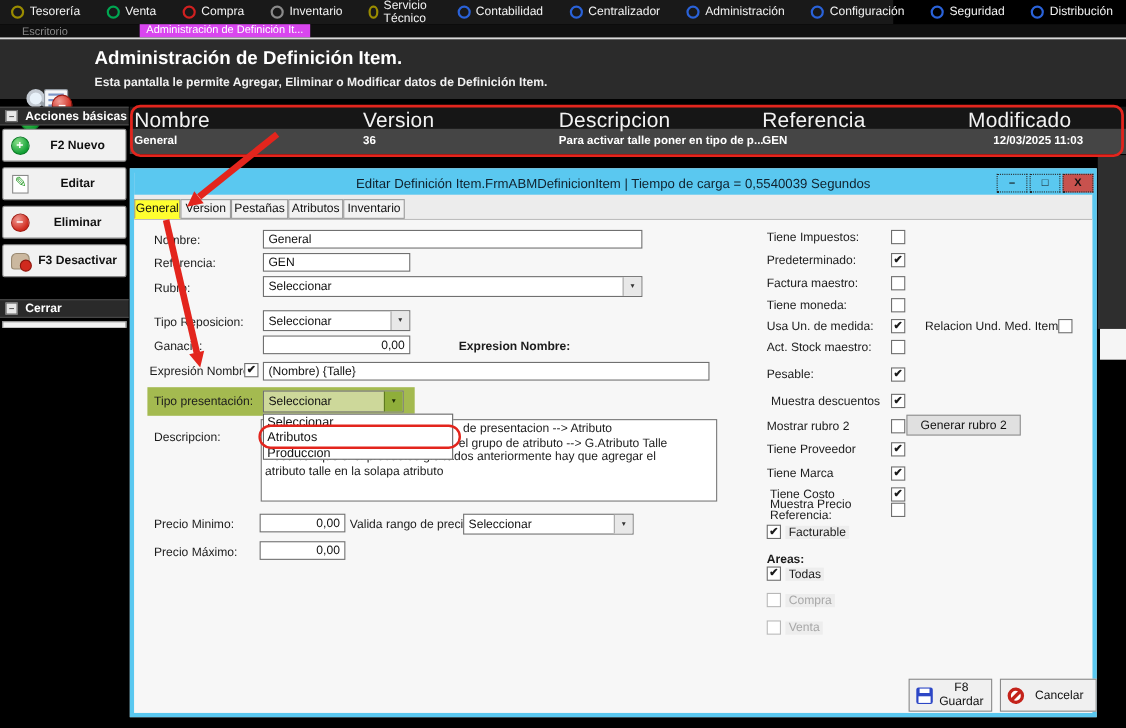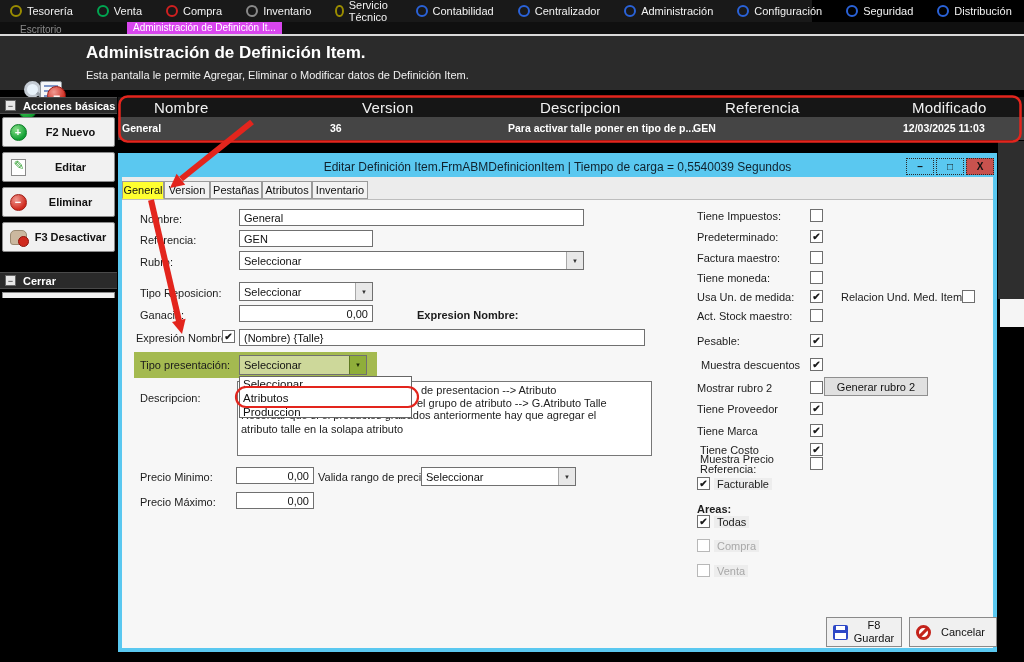--- a/index.html
+++ b/index.html
@@ -17,21 +17,21 @@
   .tabstrip{position:absolute;left:0;top:22px;width:1024px;height:12px;background:#101010;}
   .desktab{position:absolute;left:20px;top:24px;font-size:10px;color:#8a8a8a;}
   .activetab{position:absolute;left:127px;top:22px;height:12px;background:#d946ef;color:#fff;
              font-size:10px;display:flex;align-items:flex-start;gap:6px;padding:0 6px;flex-direction:column;}
   .closebox{width:10px;height:10px;background:#2f6fe0;color:#fff;font-size:7px;font-weight:bold;
             display:flex;align-items:center;justify-content:center;}
   .lightline{position:absolute;left:0;top:34px;width:1024px;height:2px;background:#d9d9d9;}
   
   .appheader{position:absolute;left:0;top:36px;width:1024px;height:54px;background:#2b2b2b;}
   .apptitle{position:absolute;left:86px;top:43px;font-size:17px;font-weight:bold;color:#fff;}
-  .appsub{position:absolute;left:86px;top:69px;font-size:11px;font-weight:normal;color:#f0f0f0;text-align:center;}
+  .appsub{position:absolute;left:86px;top:69px;font-size:11px;font-weight:bold;color:#f0f0f0;text-align:center;}
   .hic-doc{position:absolute;left:40px;top:45px;width:20px;height:26px;background:#f4f6f8;
            border:1px solid #90979e;border-radius:2px;}
   .hic-doc i{display:block;height:2px;background:#7d96c8;margin:3px 3px 0 3px;}
   .hic-mag{position:absolute;left:24px;top:45px;width:11px;height:11px;border:3px solid #c3cad2;
            border-radius:50%;background:#e8f2fa;}
   .hic-maghandle{position:absolute;left:36px;top:58px;width:8px;height:3px;background:#9aa2aa;
            transform:rotate(40deg);}
   .sphere{position:absolute;width:17px;height:17px;border-radius:50%;display:flex;align-items:center;
           justify-content:center;color:#fff;font-weight:bold;font-size:12px;line-height:1;}
   .sph-green{left:18px;top:64px;background:radial-gradient(circle at 35% 30%,#7be07b,#0f9d2f 70%);border:1px solid #0a7a24;}
@@ -53,21 +53,21 @@
   .ic-page{position:relative;width:13px;height:15px;background:#fff;border:1px solid #8a8a8a;}
   .ic-page .pencil{position:absolute;left:2px;top:-2px;color:#2f9e2f;font-size:13px;}
   .ic-hand{position:relative;width:15px;height:13px;background:#cbb89f;border-radius:5px 5px 3px 3px;border:1px solid #9a8a72;}
   .ic-hand .dot{position:absolute;right:-3px;bottom:-3px;width:9px;height:9px;border-radius:50%;
                 background:#d02a1e;border:1px solid #8e150c;}
   .sliverbtn{position:absolute;left:2px;top:292px;width:113px;height:6px;background:#f1f1f1;
              border:1px solid #8a8a8a;border-bottom:none;box-sizing:border-box;}
   
   .gridhead{position:absolute;left:118px;top:97px;width:906px;height:20px;background:#161616;}
   .gridrow{position:absolute;left:118px;top:117px;width:906px;height:23px;background:#454545;cursor:default;}
-  .ghc{position:absolute;top:99px;font-size:15px;color:#f2f2f2;letter-spacing:.2px;margin-left:32px;}
+  .ghc{position:absolute;top:99px;font-size:19px;color:#f2f2f2;letter-spacing:.2px;}
   .grc{position:absolute;top:122px;font-size:10.5px;font-weight:bold;color:#fff;}
   
   .clut1{position:absolute;left:998px;top:141px;width:26px;height:158px;background:#2e2e2e;}
   .clut2{position:absolute;left:1000px;top:299px;width:24px;height:28px;background:#f5f5f5;}
   
   .dlg{position:absolute;left:118px;top:153px;width:879px;height:499px;border:4px solid #5ac8f0;
        background:#ececec;box-sizing:border-box;}
   .dlgtitle{position:absolute;left:122px;top:156px;width:871px;height:21px;background:#5ac8f0;
             display:flex;align-items:center;justify-content:center;font-size:12px;color:#10222e;}
   .winbtn{position:absolute;top:158px;width:28px;height:17px;border:1px dotted #2a2a2a;box-sizing:border-box;

